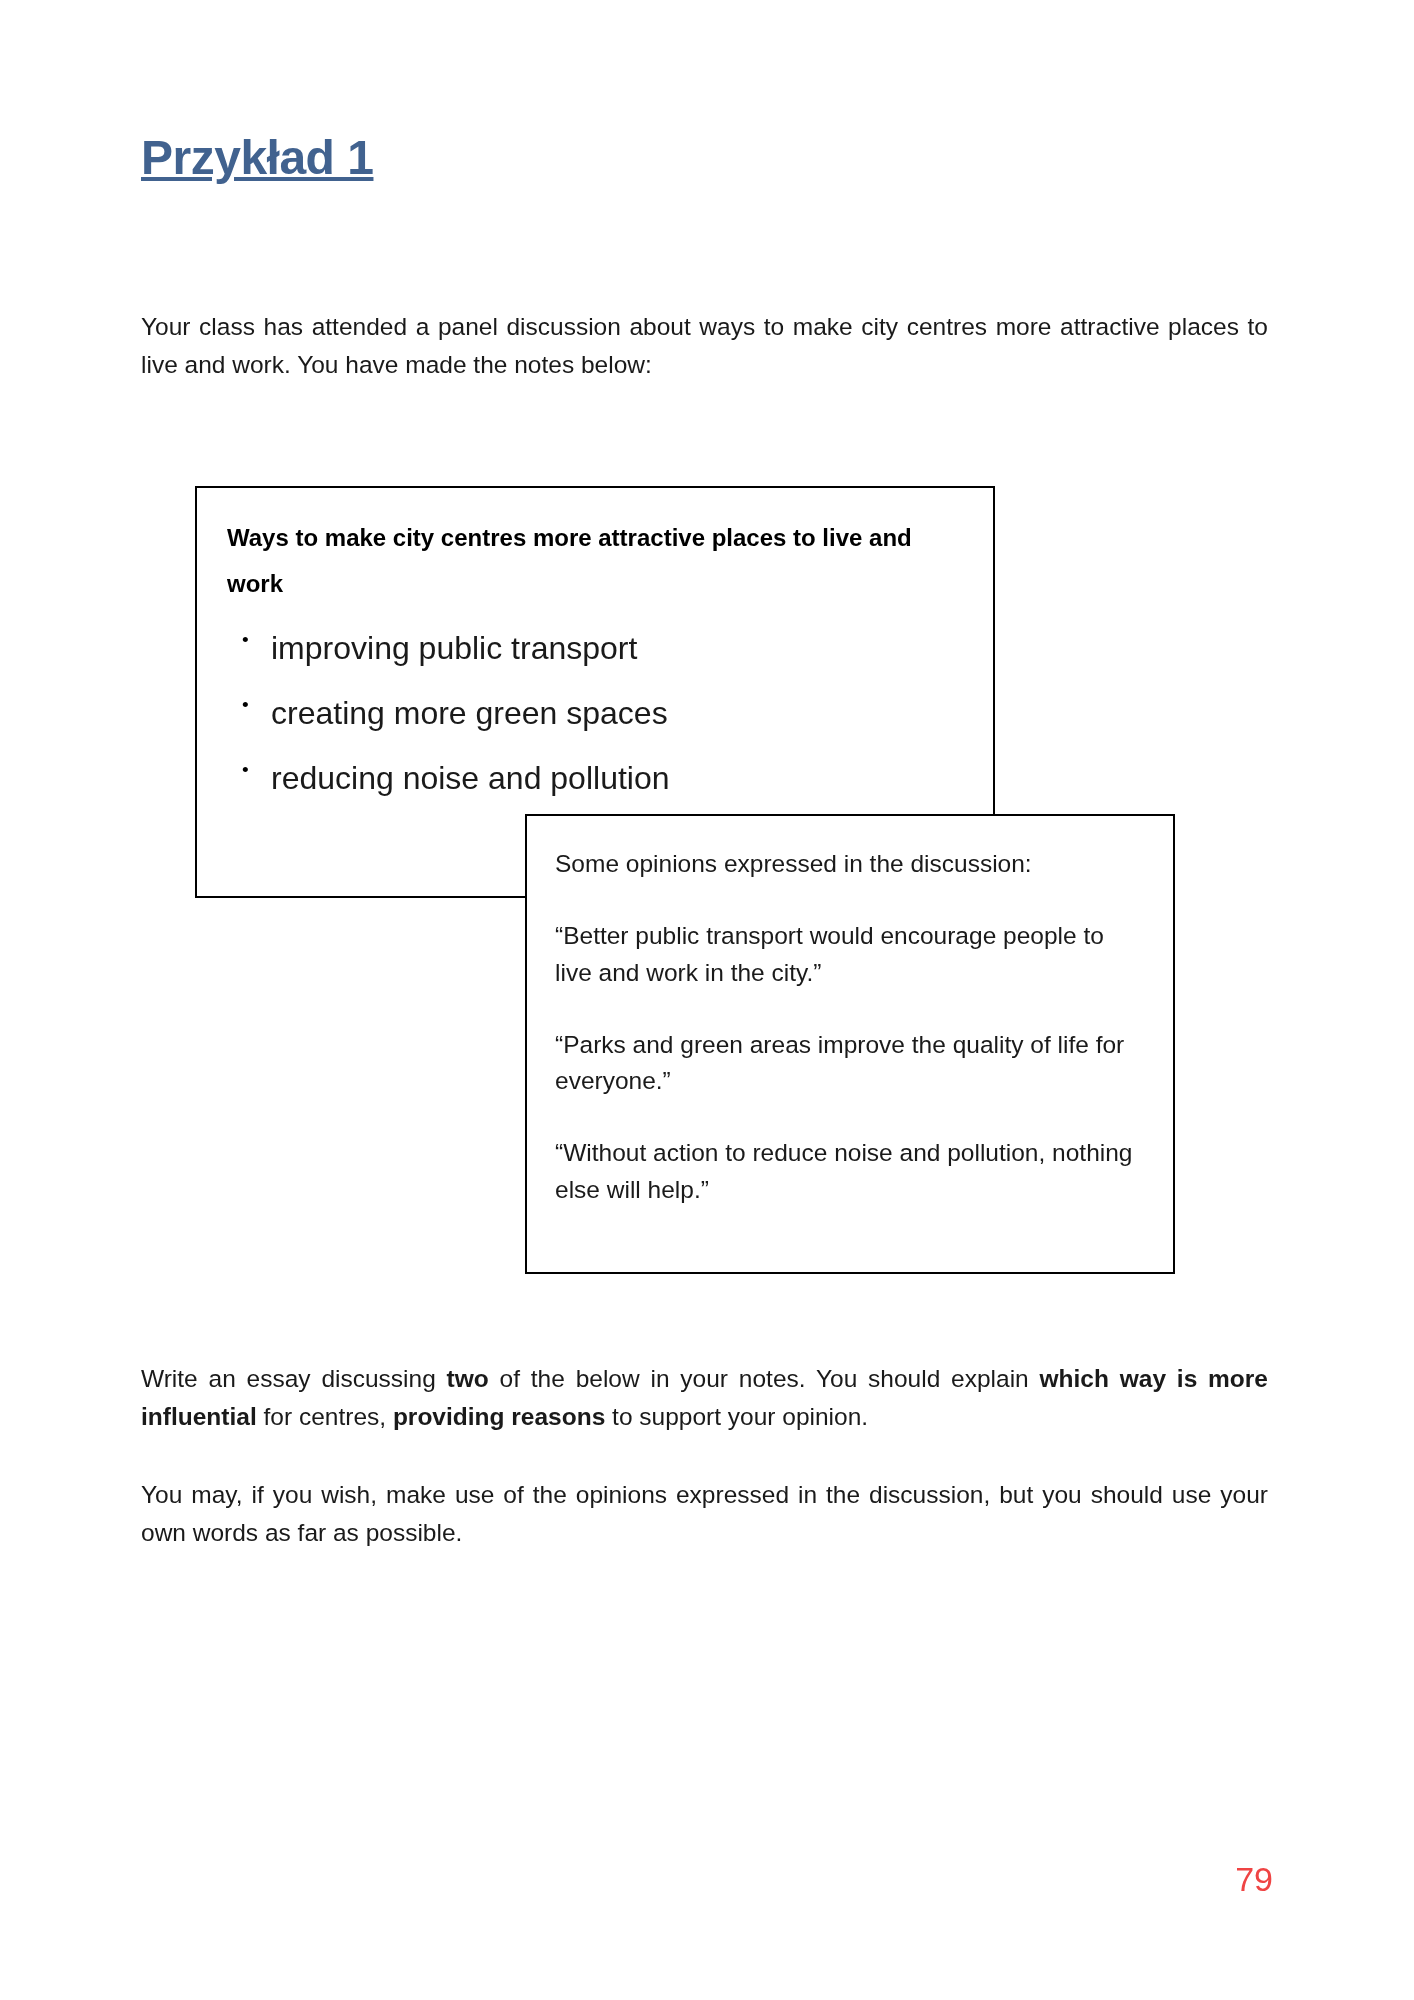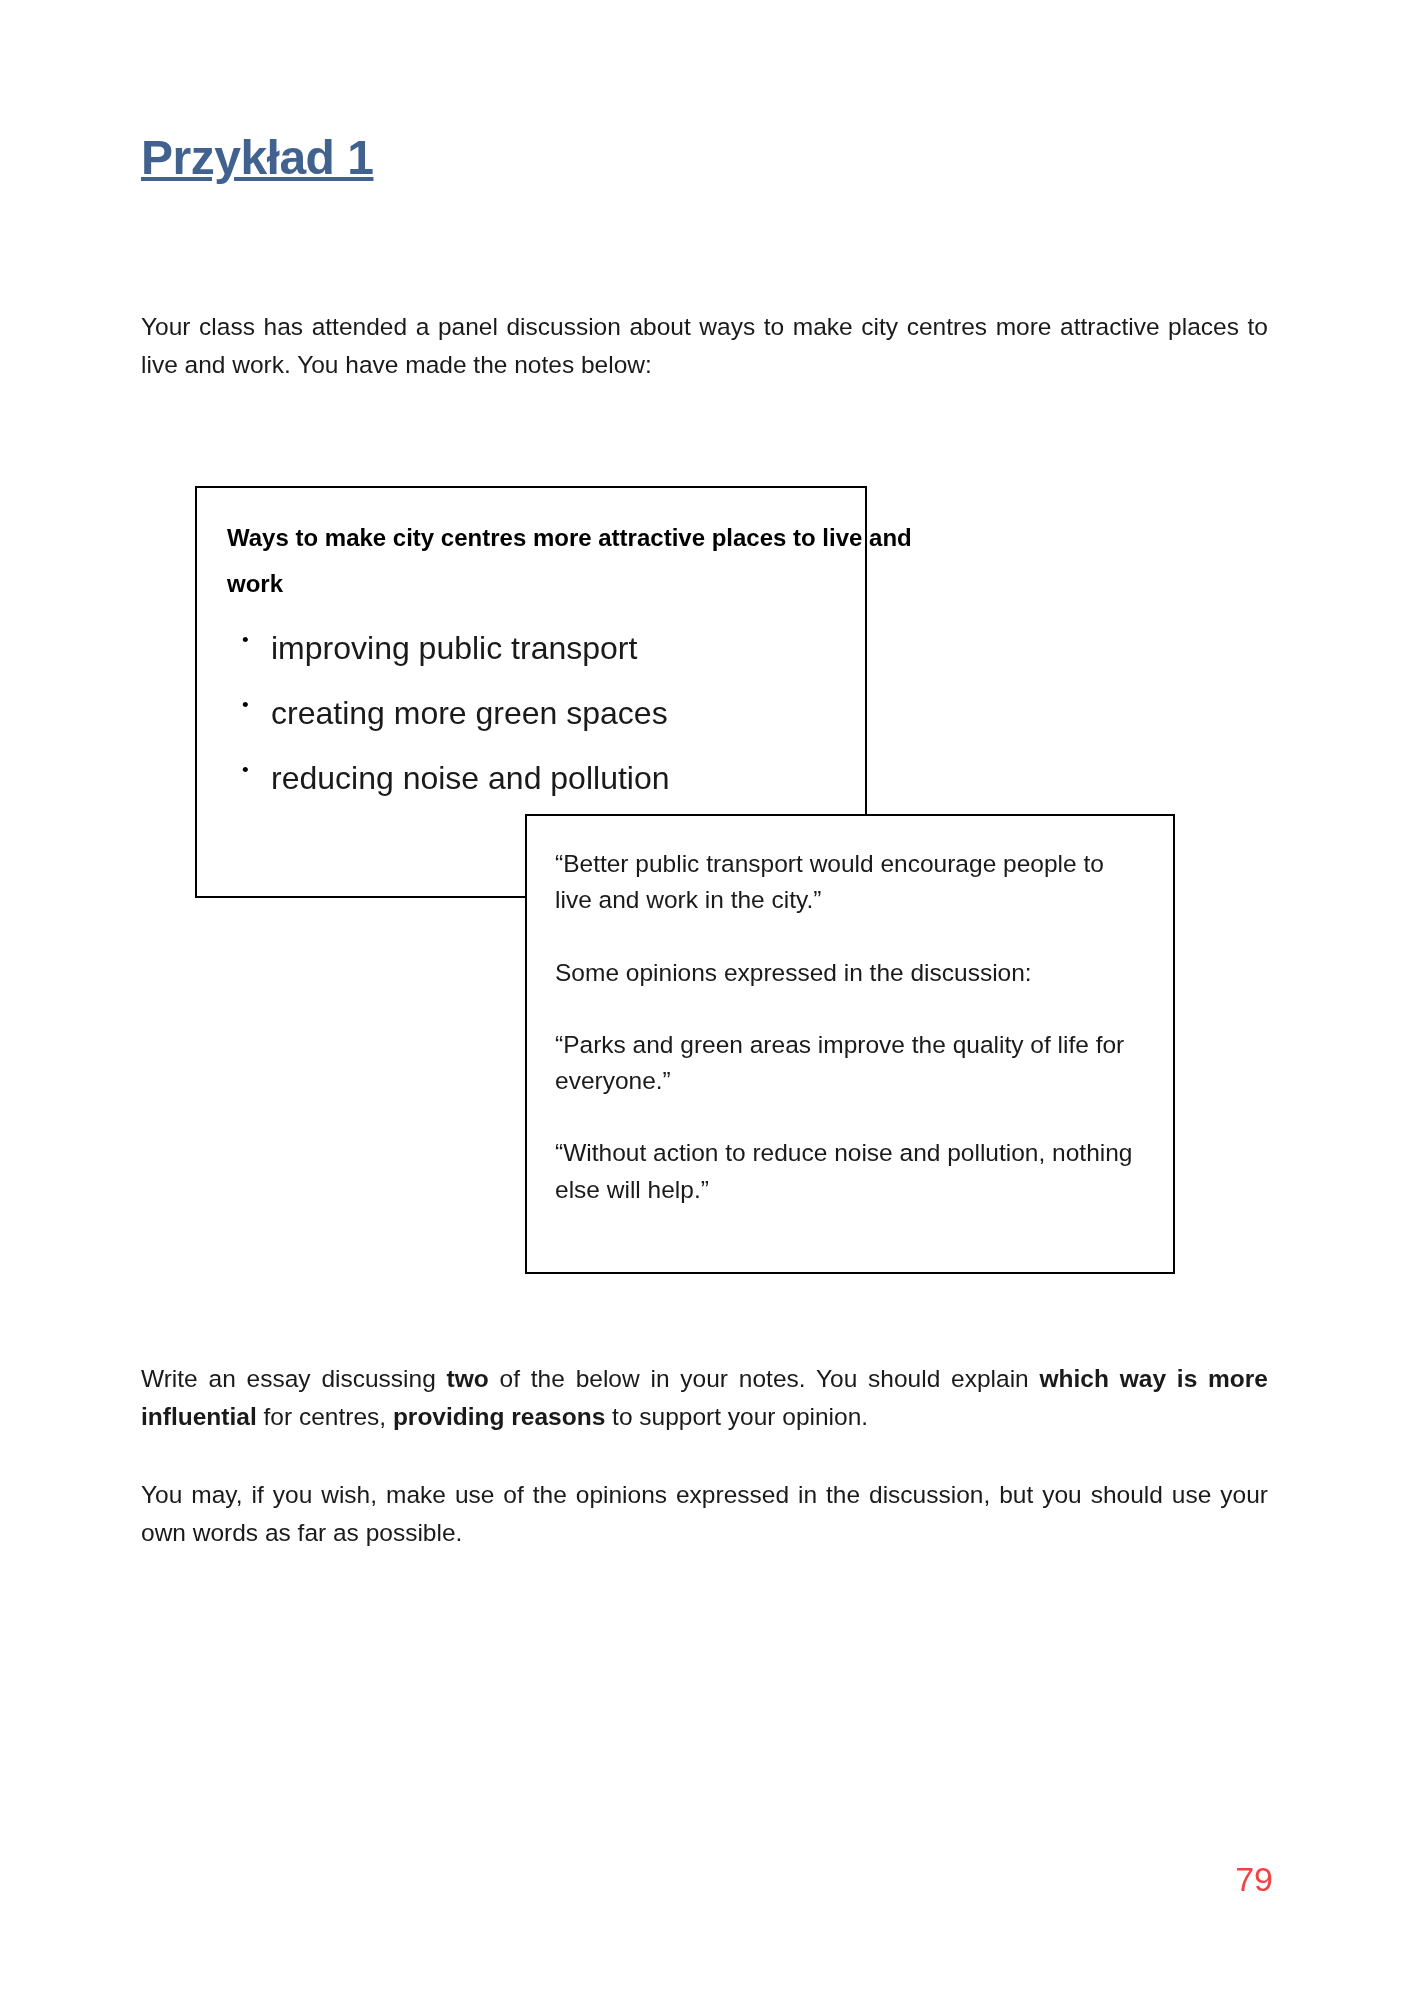--- a/index.html
+++ b/index.html
@@ -50,21 +50,21 @@
   .para.intro { top: 308px; }
   .para.task  { top: 1360px; }
   .para.note  { top: 1476px; }
   .para b, .para strong { font-weight: bold; }
 
   
   .notes-box {
     position: absolute;
     left: 195px;
     top: 486px;
-    width: 672px;
+    width: 800px;
     height: 412px;
     border: 2px solid #000000;
     background: #ffffff;
     box-sizing: border-box;
     z-index: 1;
   }
   .notes-heading {
     position: absolute;
     left: 30px;
     top: 27px;
@@ -151,22 +151,22 @@
     <p class="notes-heading">Ways to make city centres more attractive places to live and work</p>
     <ul class="notes-list">
       <li>improving public transport</li>
       <li>creating more green spaces</li>
       <li>reducing noise and pollution</li>
     </ul>
   </div>
 
   <div class="opinions-box">
     <div class="opinions-inner">
+      <p>Some opinions expressed in the discussion:</p>
       <p>“Better public transport would encourage people to live and work in the city.”</p>
-      <p>Some opinions expressed in the discussion:</p>
       <p>“Parks and green areas improve the quality of life for everyone.”</p>
       <p>“Without action to reduce noise and pollution, nothing else will help.”</p>
     </div>
   </div>
 
   <p class="para task">
     <span>Write an essay discussing </span><b>two</b><span> of the below in your notes. You should explain </span><b>which way is more influential</b><span> for centres, </span><b>providing reasons</b><span> to support your opinion.</span>
   </p>
 
   <p class="para note">You may, if you wish, make use of the opinions expressed in the discussion, but you should use your own words as far as possible.</p>

